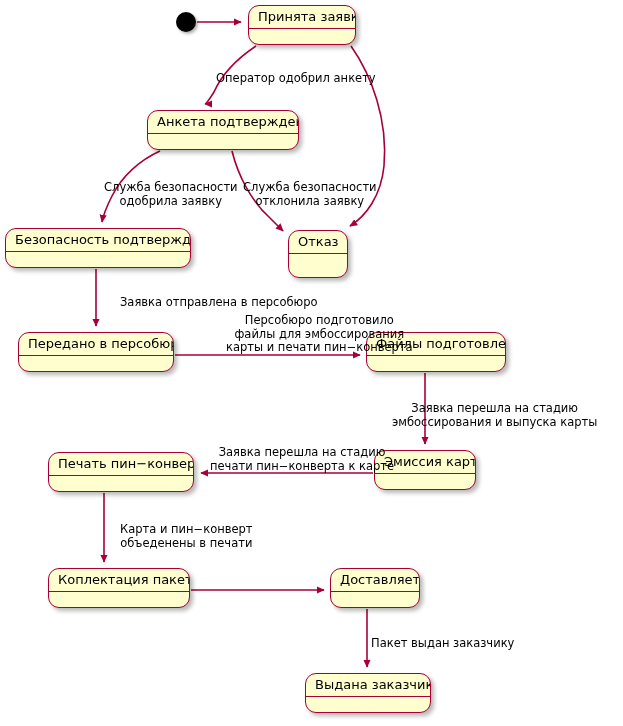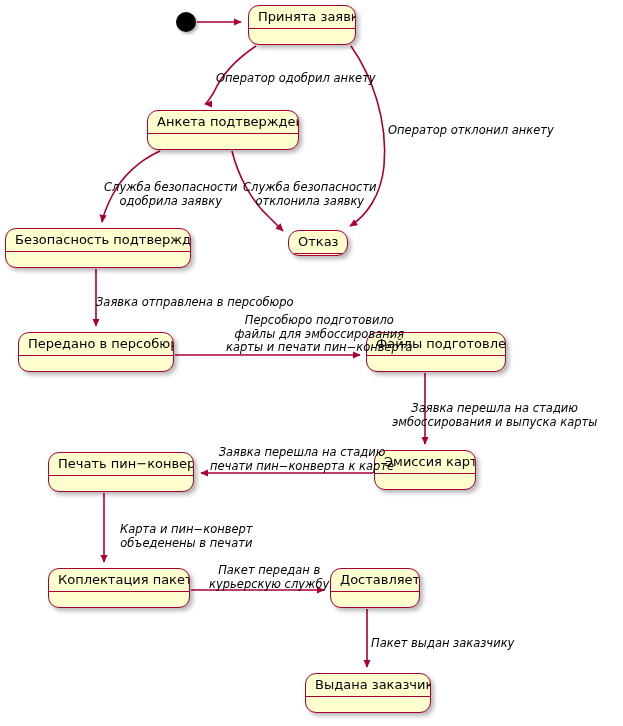--- a/index.html
+++ b/index.html
@@ -48,21 +48,20 @@
   .state-body {
     height: 16px;
   }
   .edge-label {
     position: absolute;
     font-size: 11.5px;
     color: #000000;
     line-height: 13.5px;
     white-space: pre;
     text-align: center;
-    font-style: italic;
   }
   .edge-label.la-left { text-align: left; }
   .start-node {
     position: absolute;
     width: 20px;
     height: 20px;
     border-radius: 50%;
     background: #000000;
     box-shadow: 2px 2px 3px rgba(0,0,0,0.30);
   }
@@ -114,21 +113,21 @@
   <div class="state-node" style="left:147px; top:110px; width:152px; height:40px;">
     <div class="state-title">Анкета подтверждена</div>
     <div class="state-body"></div>
   </div>
 
   <div class="state-node" style="left:5px; top:228px; width:186px; height:40px;">
     <div class="state-title">Безопасность подтверждена</div>
     <div class="state-body"></div>
   </div>
 
-  <div class="state-node" style="left:288px; top:230px; width:60px; height:26px;">
+  <div class="state-node" style="left:288px; top:230px; width:60px; height:48px;">
     <div class="state-title">Отказ</div>
     <div class="state-body"></div>
   </div>
 
   <div class="state-node" style="left:18px; top:332px; width:156px; height:40px;">
     <div class="state-title">Передано в персобюро</div>
     <div class="state-body"></div>
   </div>
 
   <div class="state-node" style="left:366px; top:332px; width:140px; height:40px;">
@@ -156,41 +155,38 @@
     <div class="state-body"></div>
   </div>
 
   <div class="state-node" style="left:305px; top:673px; width:126px; height:40px;">
     <div class="state-title">Выдана заказчику</div>
     <div class="state-body"></div>
   </div>
 
   <div class="edge-label la-left" style="left:216px; top:72px;">Оператор одобрил анкету</div>
 
-  <div class="edge-label la-left" style="left:388px; top:124px;">Оператор отклонил анкету</div>
 
   <div class="edge-label" style="left:104px; top:181px;">Служба безопасности
 одобрила заявку</div>
 
   <div class="edge-label" style="left:243px; top:181px;">Служба безопасности
 отклонила заявку</div>
 
-  <div class="edge-label la-left" style="left:96px; top:296px;">Заявка отправлена в персобюро</div>
+  <div class="edge-label la-left" style="left:96px; top:296px;padding-left:24px;">Заявка отправлена в персобюро</div>
 
   <div class="edge-label" style="left:186px; top:314px;margin-left:40px;">Персобюро подготовило
 файлы для эмбоссирования
 карты и печати пин−конверта</div>
 
   <div class="edge-label" style="left:392px; top:402px;">Заявка перешла на стадию
 эмбоссирования и выпуска карты</div>
 
   <div class="edge-label" style="left:210px; top:446px;">Заявка перешла на стадию
 печати пин−конверта к карте</div>
 
   <div class="edge-label" style="left:120px; top:523px;">Карта и пин−конверт
 объеденены в печати</div>
 
-  <div class="edge-label" style="left:209px; top:564px;">Пакет передан в
-курьерскую службу</div>
 
   <div class="edge-label la-left" style="left:371px; top:637px;">Пакет выдан заказчику</div>
 
 </div>
 
 </body></html>

